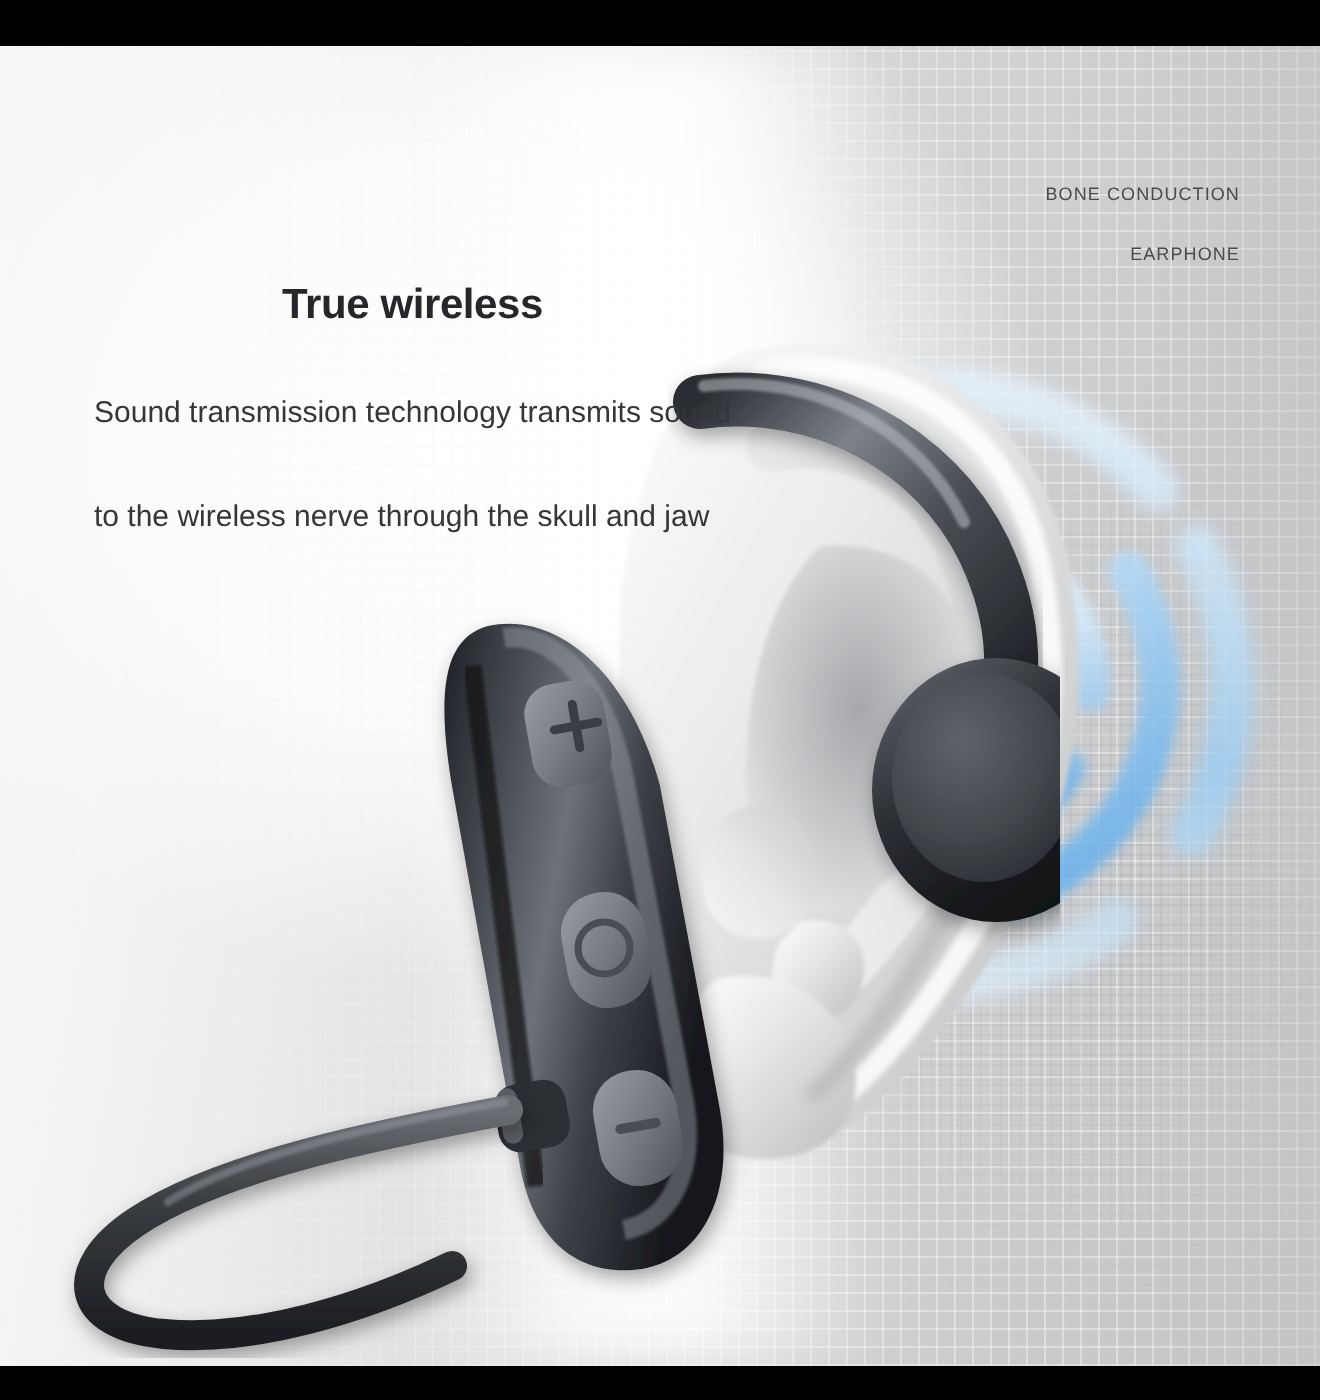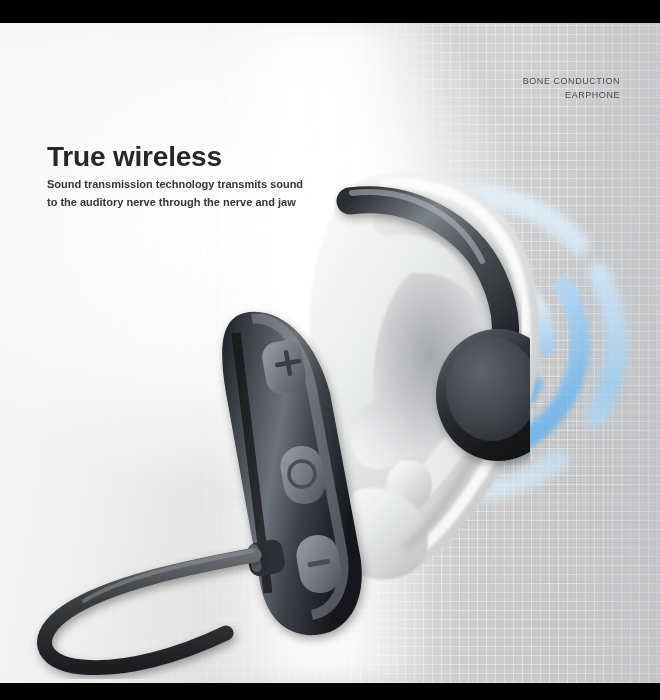--- a/index.html
+++ b/index.html
@@ -49,25 +49,25 @@
   .ear{position:absolute;left:250px;top:130px;width:330px;height:440px;}
   .ear svg{width:100%;height:100%;}
 
   
   .device{position:absolute;left:30px;top:140px;width:500px;height:520px;}
   .device svg{width:100%;height:100%;}
 
   
   .kicker{position:absolute;right:40px;top:52px;text-align:right;z-index:40;
           font-size:9px;letter-spacing:.55px;color:#4b4b4f;line-height:1.5;}
-  .kicker div{white-space:nowrap;}
+  .kicker div{white-space:nowrap;margin-top:16px;}
 
   .copy{position:absolute;left:47px;top:116px;z-index:40;}
-  .h1{font-size:28px;font-weight:700;color:#27272b;line-height:1.32;letter-spacing:-.2px;white-space:nowrap;}
-  .sub{margin-top:0;font-size:11px;font-weight:700;color:#35353a;line-height:1.62;white-space:nowrap;}
+  .h1{font-size:21px;font-weight:700;color:#27272b;line-height:1.32;letter-spacing:-.2px;white-space:nowrap;text-align:center;}
+  .sub{margin-top:28px;font-size:15px;font-weight:400;color:#35353a;line-height:1.62;white-space:nowrap;}
 
   
   .edgefade{position:absolute;right:0;top:0;width:90px;height:660px;
             background:linear-gradient(90deg, rgba(200,201,203,0) 0%, rgba(197,198,200,.55) 100%);}
 </style>
 </head>
 <body>
 
 <div class="stage">
 
@@ -272,19 +272,19 @@
     </div>
 
     <div class="kicker">
       <div>BONE CONDUCTION</div>
       <div>EARPHONE</div>
     </div>
 
     <div class="copy">
       <div class="h1">True wireless</div>
       <div class="sub">Sound transmission technology transmits sound</div>
-      <div class="sub">to the auditory nerve through the nerve and jaw</div>
+      <div class="sub">to the wireless nerve through the skull and jaw</div>
     </div>
 
   </div>
 
   <div class="bar bottom"></div>
 </div>
 
 </body></html>

